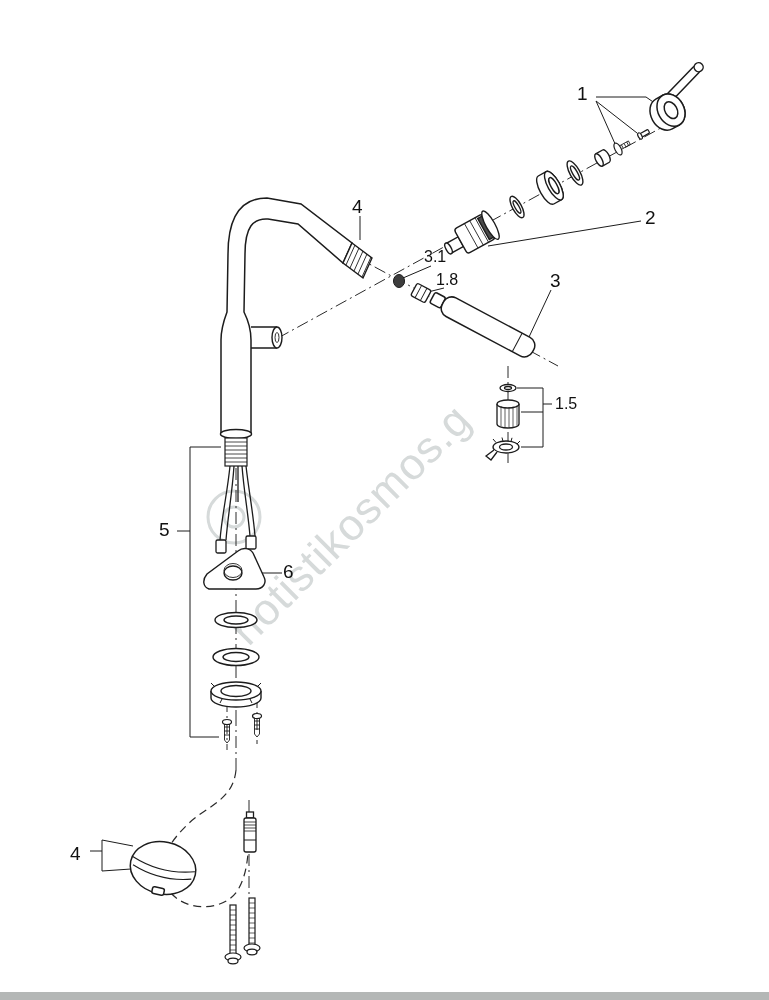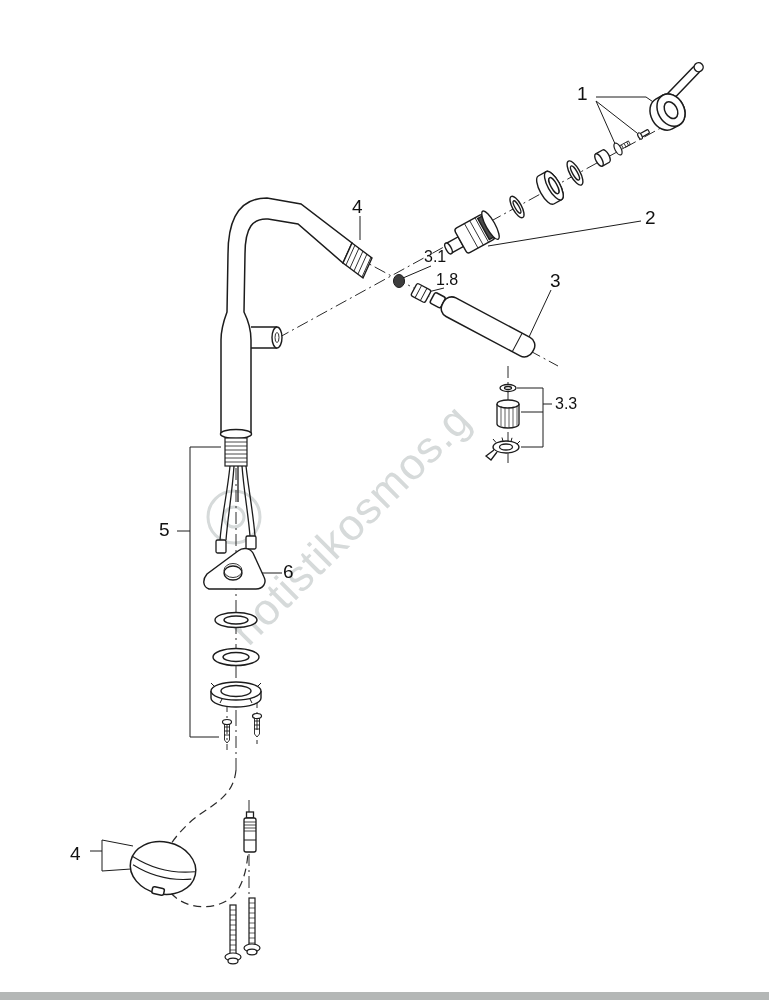--- a/index.html
+++ b/index.html
@@ -275,20 +275,20 @@
       <ellipse cx="252" cy="948" rx="8" ry="4"></ellipse>
       <ellipse cx="252" cy="952" rx="5" ry="2.8"></ellipse>
     </g>
   </svg>
 
   <div class="callout" style="left:577px;top:84px">1</div>
   <div class="callout" style="left:645px;top:208px">2</div>
   <div class="callout" style="left:550px;top:271px">3</div>
   <div class="callout sub" style="left:424px;top:249px">3.1</div>
   <div class="callout sub" style="left:436px;top:272px">1.8</div>
-  <div class="callout sub" style="left:555px;top:396px">3.3</div>
+  <div class="callout sub" style="left:555px;top:396px">1.5</div>
   <div class="callout" style="left:352px;top:197px">4</div>
   <div class="callout" style="left:159px;top:520px">5</div>
   <div class="callout" style="left:283px;top:562px">6</div>
   <div class="callout" style="left:70px;top:844px">4</div>
 
   <div class="footer-bar"></div>
 </div>
 
 </body></html>

